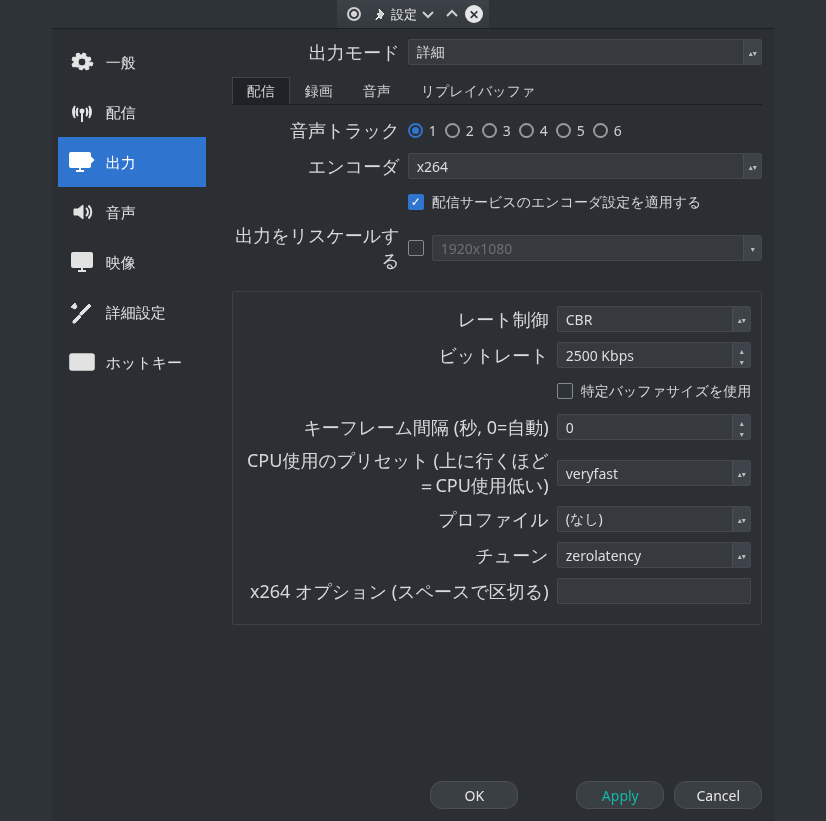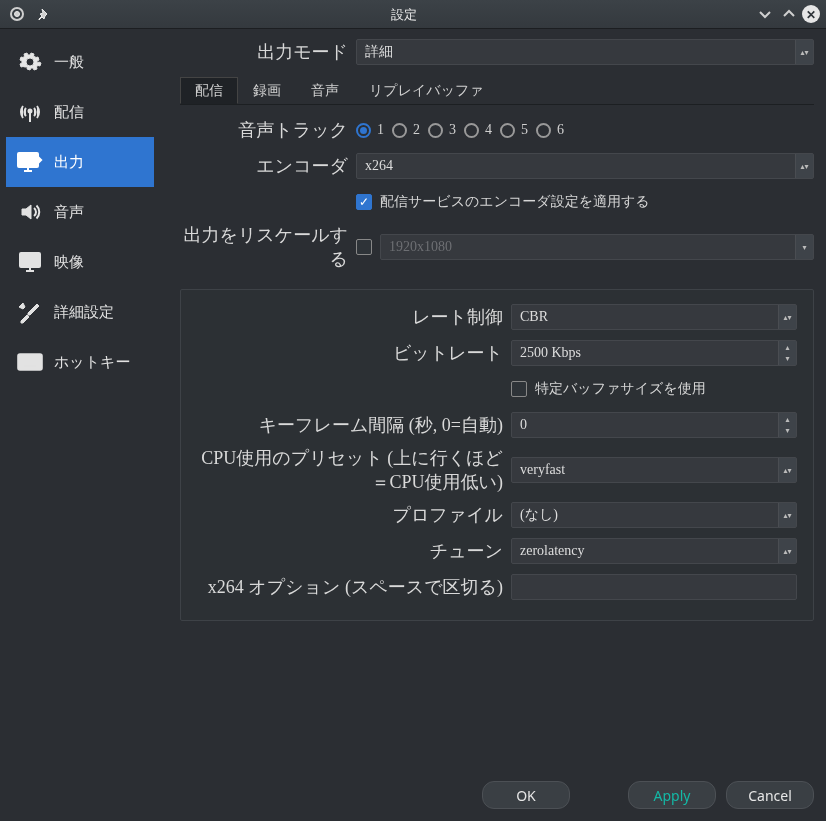--- a/index.html
+++ b/index.html
@@ -11,20 +11,21 @@
     font-size: 14px;
     color: #d6d6d6;
     overflow: hidden;
   }
   .window {
     width: 826px;
     height: 821px;
     background: #2e3338;
     display: flex;
     flex-direction: column;
+    align-items: center;
   }
   
   .titlebar {
     height: 28px;
     background: linear-gradient(#3c4247, #34393e);
     display: flex;
     align-items: center;
     padding: 0 6px;
     color: #eaeaea;
   }
@@ -47,21 +48,21 @@
   
   .body-area {
     flex: 1;
     display: flex;
     flex-direction: column;
     padding: 8px 12px 12px 10px;
     background: #2b2e33;
     border-top: 1px solid #1c1e21;
   }
   .content-row {
-    flex:1; display:flex; gap:16px;font-family:Liberation Serif, serif;
+    flex:1; display:flex; gap:16px;
   }
   .sidebar {
     width: 148px;
     display:flex; flex-direction:column;
     padding-top: 0;
     margin-left:-4px;
   }
   .sidebar-item {
     height: 50px;
     display:flex; align-items:center; gap:10px;
@@ -113,21 +114,21 @@
   .checkbox.checked::after { content:"✓"; color:#fff; font-size:12px; line-height:1;}
   .radio { width:15px;height:15px;border:2px solid #999;border-radius:50%;display:flex;align-items:center;justify-content:center;}
   .radio.checked { border-color:#2f75d0;}
   .radio.checked::after{content:"";width:7px;height:7px;border-radius:50%;background:#2f75d0;}
   .radio-group { display:flex; gap:16px; align-items:center; }
   .radio-item { display:flex; align-items:center; gap:6px; color:#d0d0d0; }
 
   .encoder-panel {
     margin-top:12px;
     border:1px solid #3e4247; border-radius:2px;
-    padding:12px 16px;
+    padding:12px 10px;
     flex:1;
     display:flex; flex-direction:column; gap:6px;
     background:#2c3034;
   }
   .encoder-panel .row .rlabel { width: 314px; }
   .encoder-panel .textinput { width: 100%; }
 
   .footer {
     display:flex; justify-content:flex-end; gap:10px;
     padding-top:10px;

